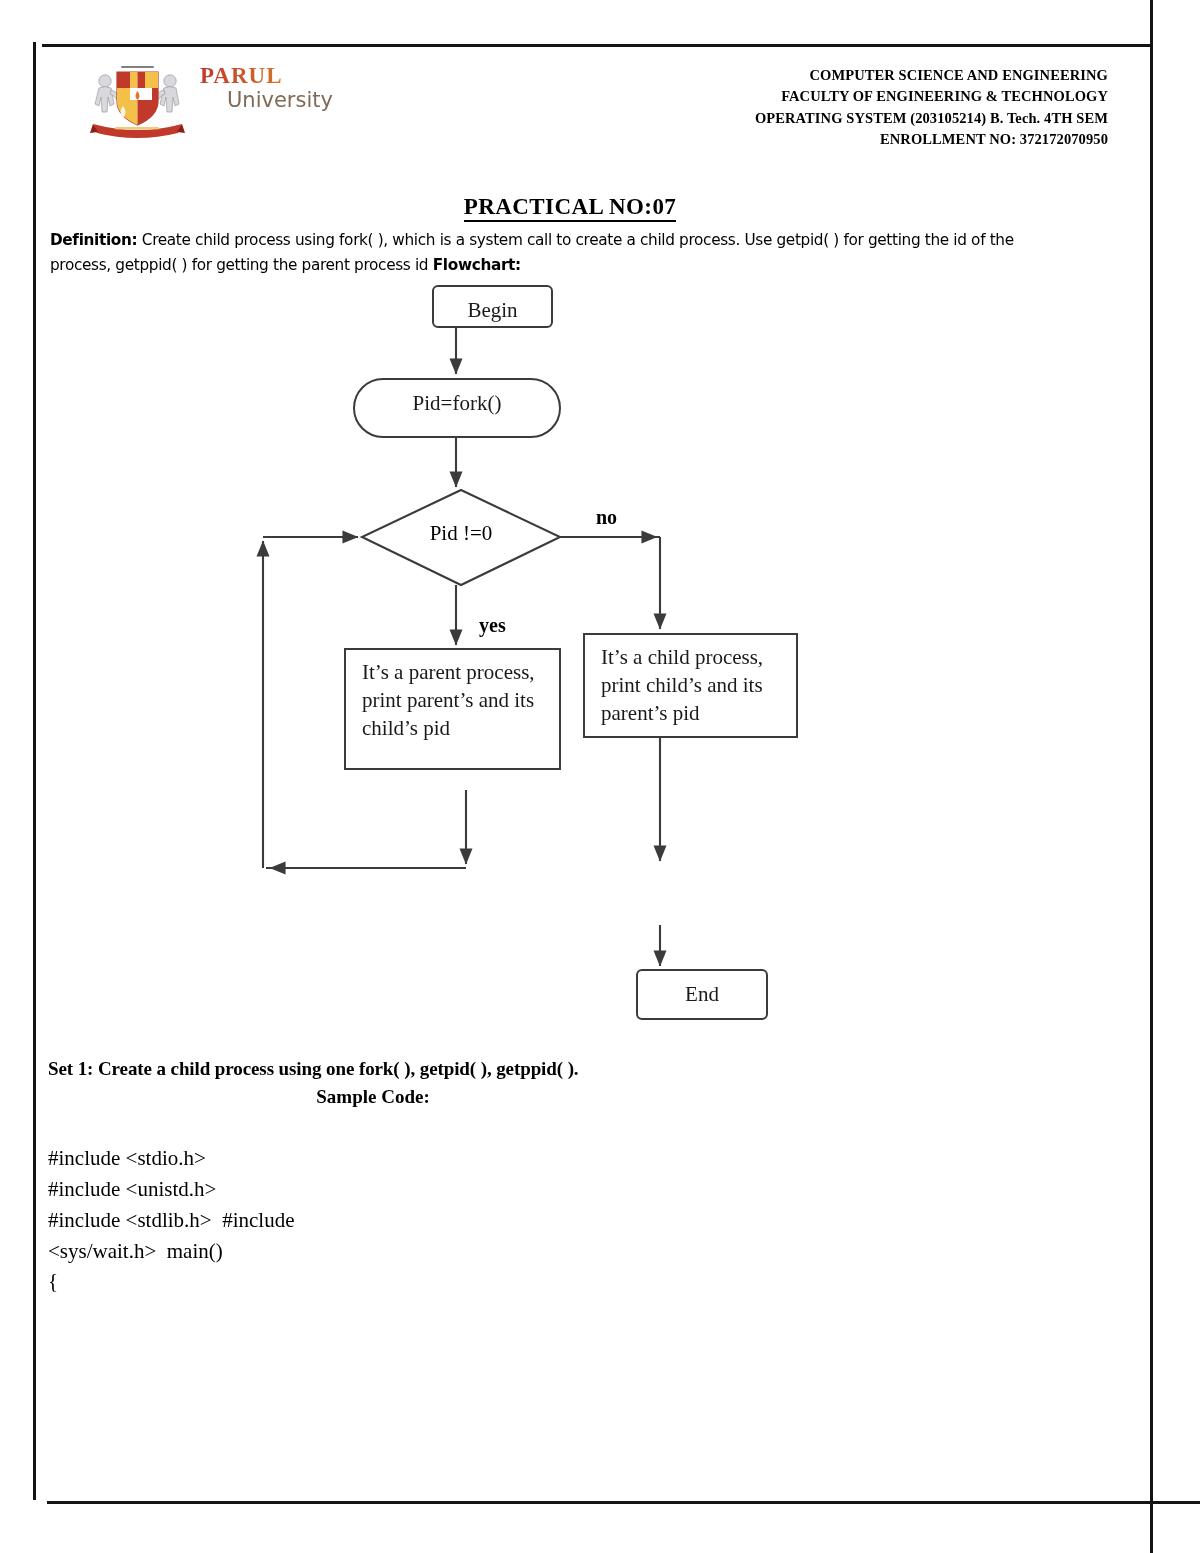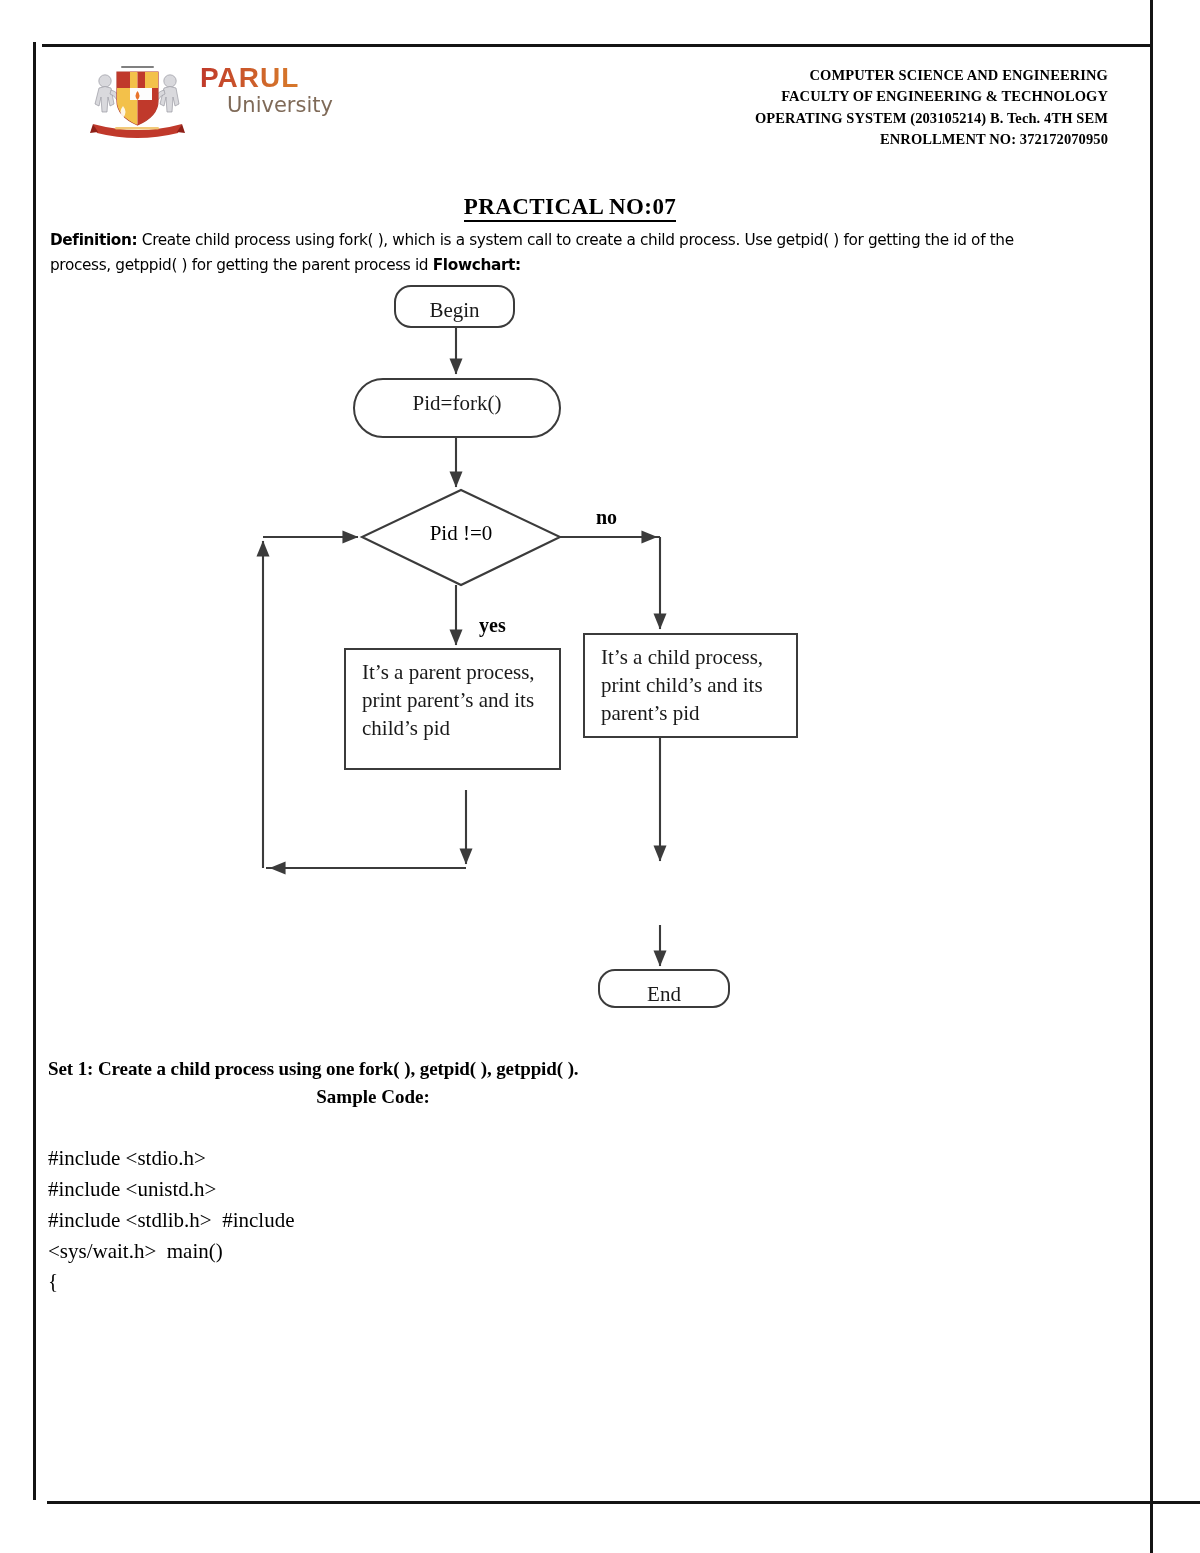--- a/index.html
+++ b/index.html
@@ -58,22 +58,22 @@
     position: absolute;
     left: 0px; top: 0px;
     width: 105px; height: 78px;
   }
   .logo-text {
     position: absolute;
     left: 115px; top: 4px;
     width: 180px;
   }
   .logo-parul {
-    font-family: Liberation Sans, sans-serif;
-    font-size: 28px;
+    font-family: Liberation Serif, serif;
+    font-size: 23px;
     font-weight: 700;
     letter-spacing: 1px;
     line-height: 1.0;
     background: linear-gradient(90deg, #c0392b 0%, #d4722a 45%, #e08b2c 100%);
     -webkit-background-clip: text;
     background-clip: text;
     color: #c85a26;
     -webkit-text-fill-color: transparent;
   }
   .logo-university {
@@ -130,21 +130,21 @@
   }
   .node {
     position: absolute;
     box-sizing: border-box;
     border: 2px solid #3b3b3b;
     background: #ffffff;
     font-family: "Liberation Serif", serif;
     font-size: 21px;
     color: #1a1a1a;
   }
-  .node.rounded { border-radius: 17px; }
+  .node.rounded { border-radius: 6px; margin-left: 38px; }
   .node.textbox {
     padding: 8px 14px 8px 16px;
     line-height: 1.34;
     text-align: left;
   }
   .node-terminal {
     display: flex;
     align-items: flex-start;
     justify-content: center;
     padding-top: 11px;
@@ -314,21 +314,21 @@
 
   <div class="node textbox" style="left:344px; top:648px; width:217px; height:122px;">
     <span>It’s a parent process, print parent’s and its child’s pid</span>
   </div>
 
   <div class="node textbox" style="left:583px; top:633px; width:215px; height:105px;">
     <span>It’s a child process, print child’s and its parent’s pid</span>
   </div>
 
 
-  <div class="node rounded node-terminal" style="left:598px; top:969px; width:132px; height:39px;">
+  <div class="node rounded node-terminal" style="left:598px; top:969px; width:132px; height:51px;">
     <span>End</span>
   </div>
 </div>
 
 <div id="set-heading">Set 1: Create a child process using one fork( ), getpid( ), getppid( ).</div>
 
 <div id="sample-code-heading">Sample Code:</div>
 
 <div id="code-block">#include &lt;stdio.h&gt;
 #include &lt;unistd.h&gt;

